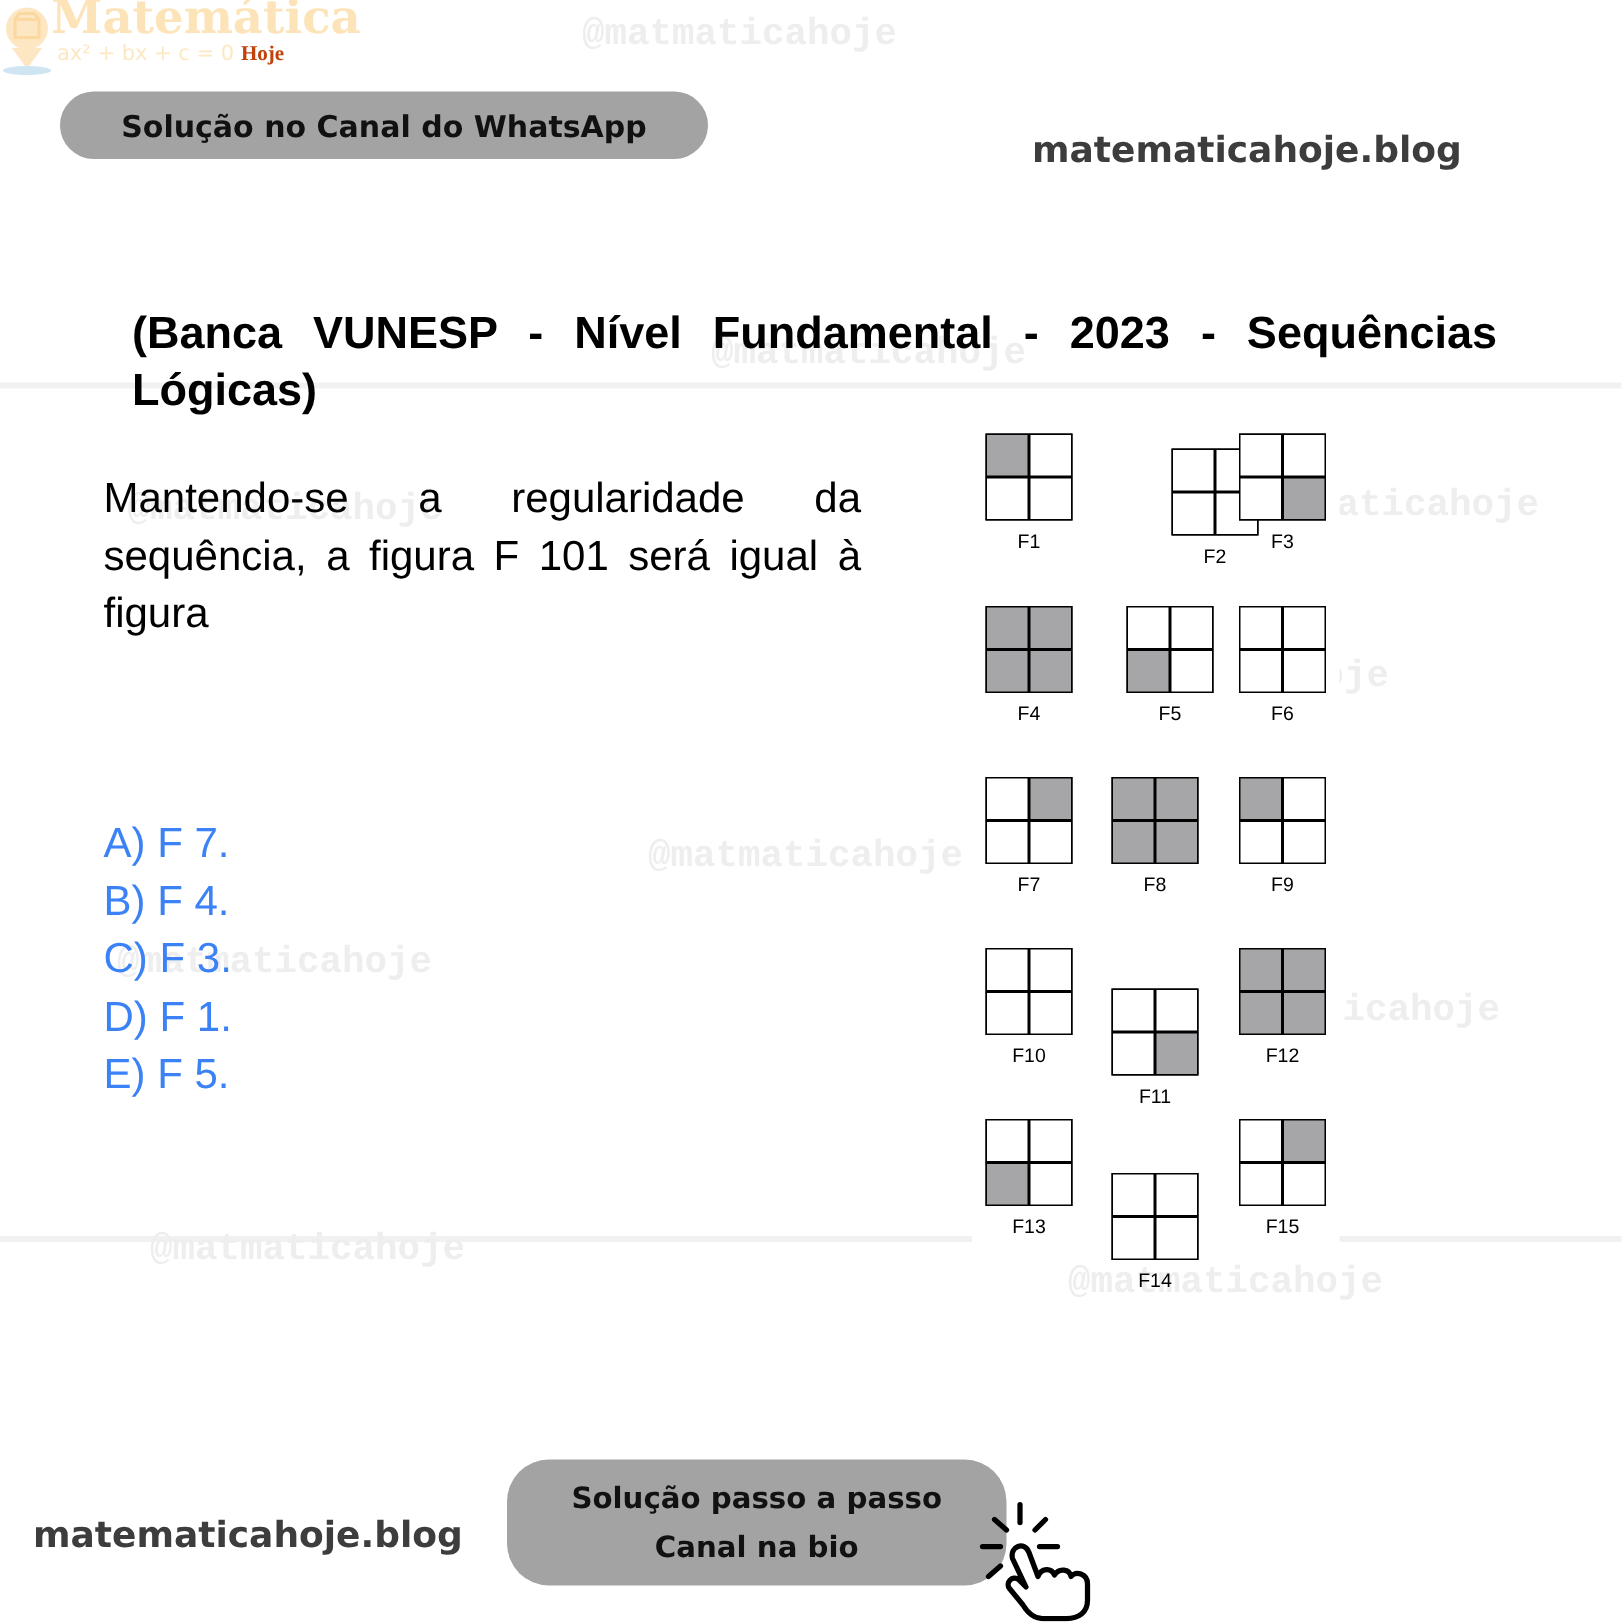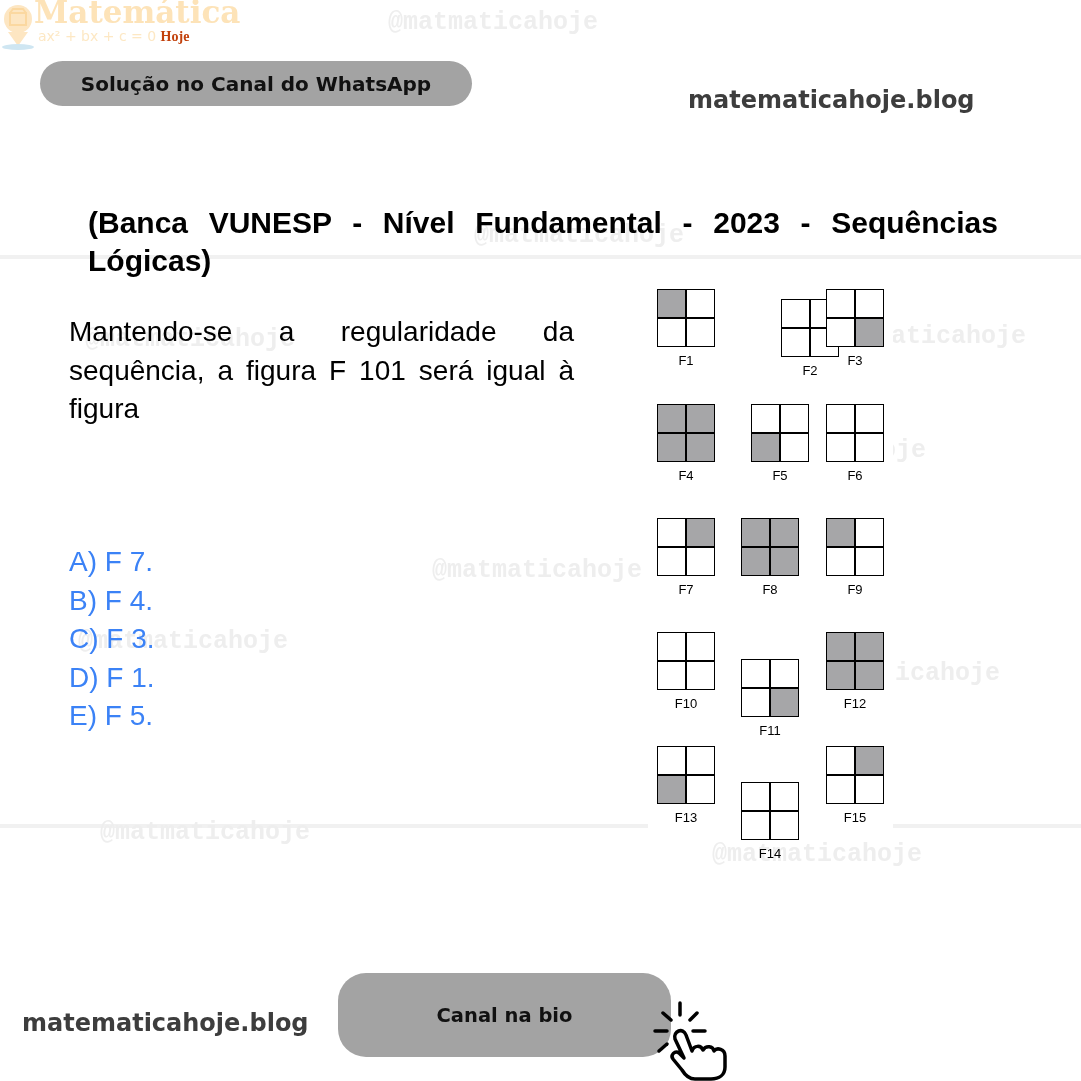--- a/index.html
+++ b/index.html
@@ -246,20 +246,21 @@
           <div class="cell"></div>
           <div class="cell"></div>
         </div>
         <div class="fig-label">F15</div>
       </div>
     </div>
 </div>
 
 <div class="blog blog-bottom">matematicahoje.blog</div>
 <div class="pill pill-bottom">
+  <span>Solução passo a passo</span>
   <span>Canal na bio</span>
 </div>
 <svg class="hand" viewBox="0 0 90 86">
   <g stroke="#000" stroke-width="3.5" stroke-linecap="round" fill="none">
     <line x1="35" y1="8" x2="35" y2="20"></line>
     <line x1="18" y1="18" x2="26" y2="25"></line>
     <line x1="52" y1="18" x2="45" y2="25"></line>
     <line x1="10" y1="36" x2="22" y2="36"></line>
     <line x1="48" y1="36" x2="60" y2="36"></line>
     <line x1="14" y1="56" x2="22" y2="49"></line>

